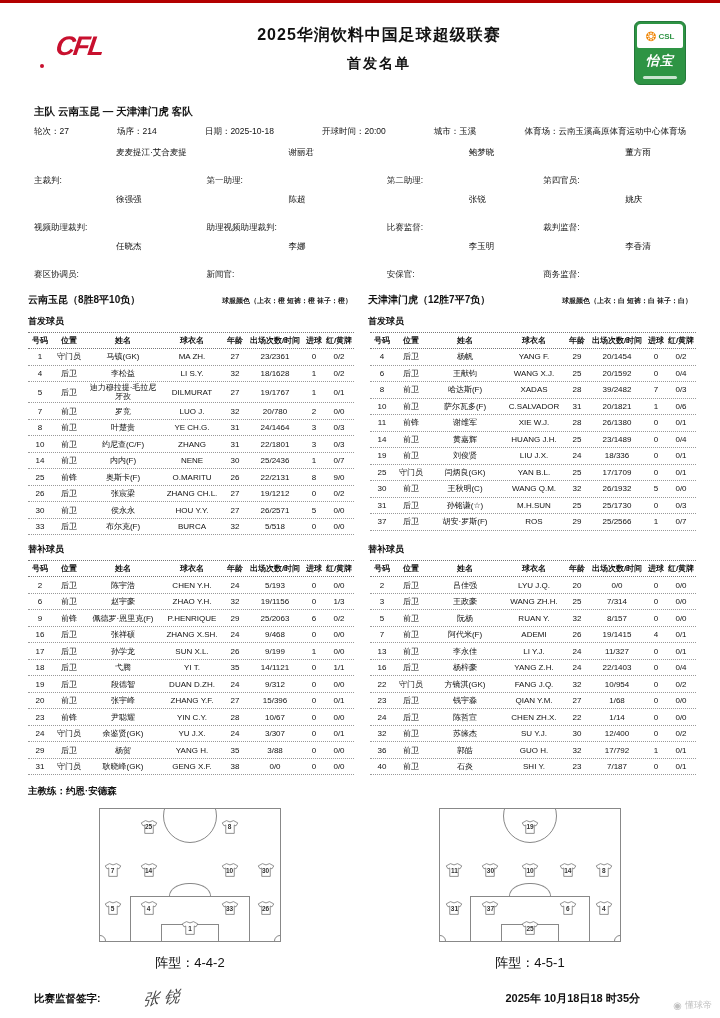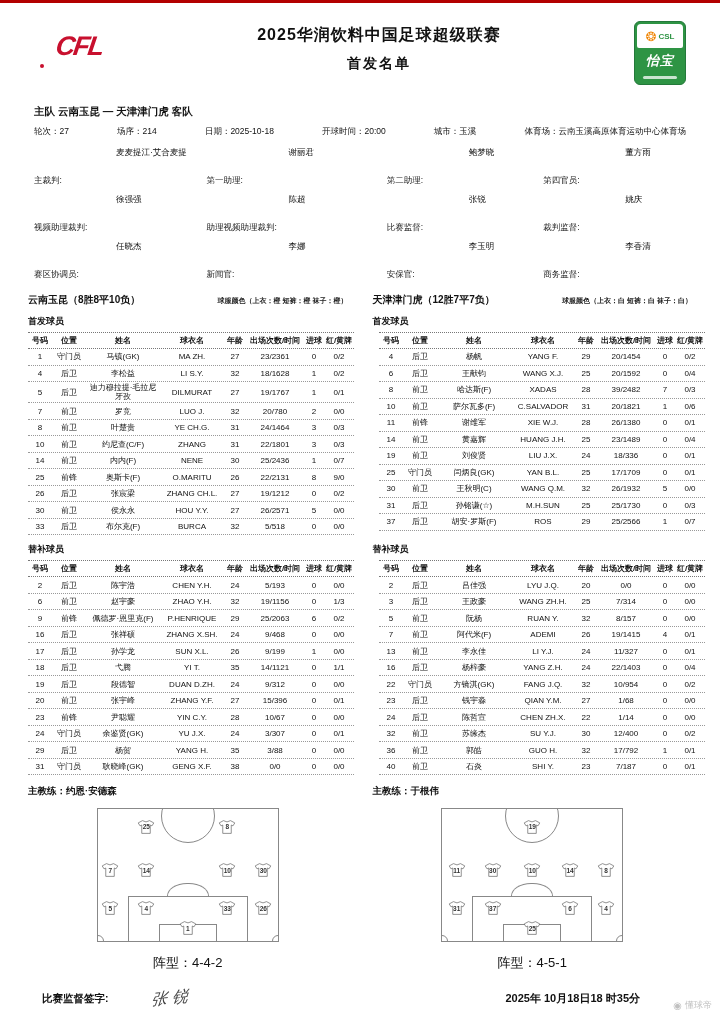--- a/index.html
+++ b/index.html
@@ -28,21 +28,21 @@
   
   .matchline{padding:6px 34px 0 34px;font-size:10.5px;font-weight:bold;}
   .inforow{display:flex;justify-content:space-between;padding:7px 34px 0 34px;font-size:8.5px;}
   .offgrid{display:grid;grid-template-columns:1.05fr 1.1fr 0.95fr 0.9fr;row-gap:7px;column-gap:6px;
            padding:9px 34px 0 34px;font-size:8.5px;}
   .off-pair{display:flex;}
   .ol{min-width:82px;color:#222;margin-top:28px;}
   .ov{color:#111;}
 
   
-  .twocol{display:grid;grid-template-columns:1fr 1fr;column-gap:25px;padding:0 28px;}
+  .twocol{display:grid;grid-template-columns:1fr 1fr;column-gap:16px;padding:0 28px;}
   .teamshdr{margin-top:12px;}
   .teamhdr{display:flex;align-items:baseline;justify-content:space-between;}
   .tname{font-size:10px;font-weight:bold;}
   .tkit{font-size:7px;font-weight:bold;color:#222;}
   .seclabel{font-size:9px;font-weight:bold;margin-top:8px;}
 
   
   .tables{margin-top:4px;}
   .thead,.tr{display:grid;grid-template-columns:24px 34px 74px 64px 22px 58px 20px 30px;align-items:center;}
   .thead{border-top:1px dotted #777;border-bottom:1px dotted #777;min-height:15px;}
@@ -69,21 +69,21 @@
   .corner.l{left:-6px;} .corner.r{right:-6px;}
   .jersey{position:absolute;width:17px;height:15px;transform:translate(-50%,-50%);}
   .jersey svg{position:absolute;inset:0;width:100%;height:100%;}
   .jnum{position:absolute;left:0;right:0;top:53%;transform:translateY(-50%);
         text-align:center;font-size:6.5px;font-weight:bold;color:#333;font-style:normal;}
   .formation{margin-top:12px;font-size:13px;font-weight:normal;}
 
   
   .note{padding:16px 34px 0 34px;font-size:9px;font-weight:bold;}
   .sigrow{display:flex;align-items:center;padding:16px 34px 0 34px;}
-  .siglabel{font-size:10.5px;font-weight:bold;margin-left:8px;}
+  .siglabel{font-size:10.5px;font-weight:bold;}
   .sig{margin-left:42px;font-size:16px;color:#444;font-family:"DejaVu Serif","Liberation Serif",serif;
        font-style:italic;transform:rotate(-6deg) skewX(-12deg);display:inline-block;letter-spacing:5px;}
   .sigdate{margin-left:auto;margin-right:46px;font-size:11px;font-weight:bold;}
   .sponsor-caps{display:flex;justify-content:space-between;padding:0 70px;margin-top:42px;}
   .cap{width:28px;height:3px;background:#c9c9c9;border-radius:1px;}
   .sponsors{display:flex;justify-content:center;align-items:center;gap:11px;margin-top:14px;
             font-size:8.5px;font-weight:bold;}
   .sponsor{white-space:nowrap;}
   .watermark{position:absolute;right:8px;bottom:6px;color:#c0c0c0;font-size:9px;display:flex;align-items:center;gap:3px;}
   .wm-icon{font-size:10px;color:#c0c0c0;}
@@ -724,23 +724,20 @@
             <span class="td">0</span>
             <span class="td">0/1</span>
           </div>
         </div>
     </div>
   </div>
 
   <div class="twocol coachrow">
     <div class="coach">
       <span>主教练：</span><span>约恩·安德森</span>
-    </div>
-    <div class="coach">
-      <span>主教练：</span><span>于根伟</span>
     </div>
   </div>
 
   <div class="twocol pitchrow">
     <div class="pitchwrap">
       <div class="pitch">
         <div class="center-circle"></div>
         <div class="penalty-arc"></div>
         <div class="penalty-area"></div>
         <div class="goal-area"></div>

